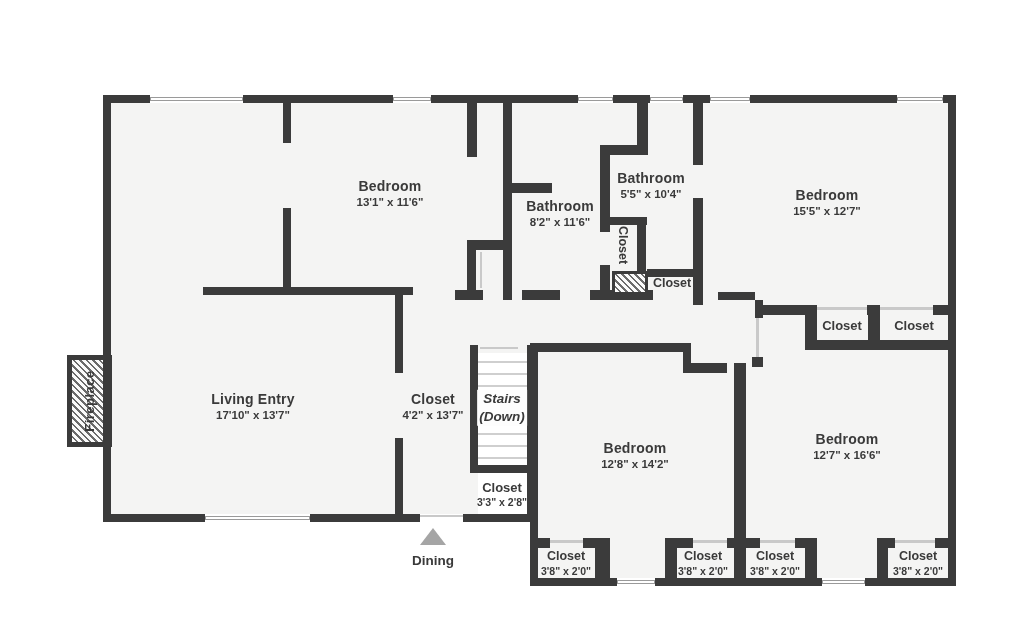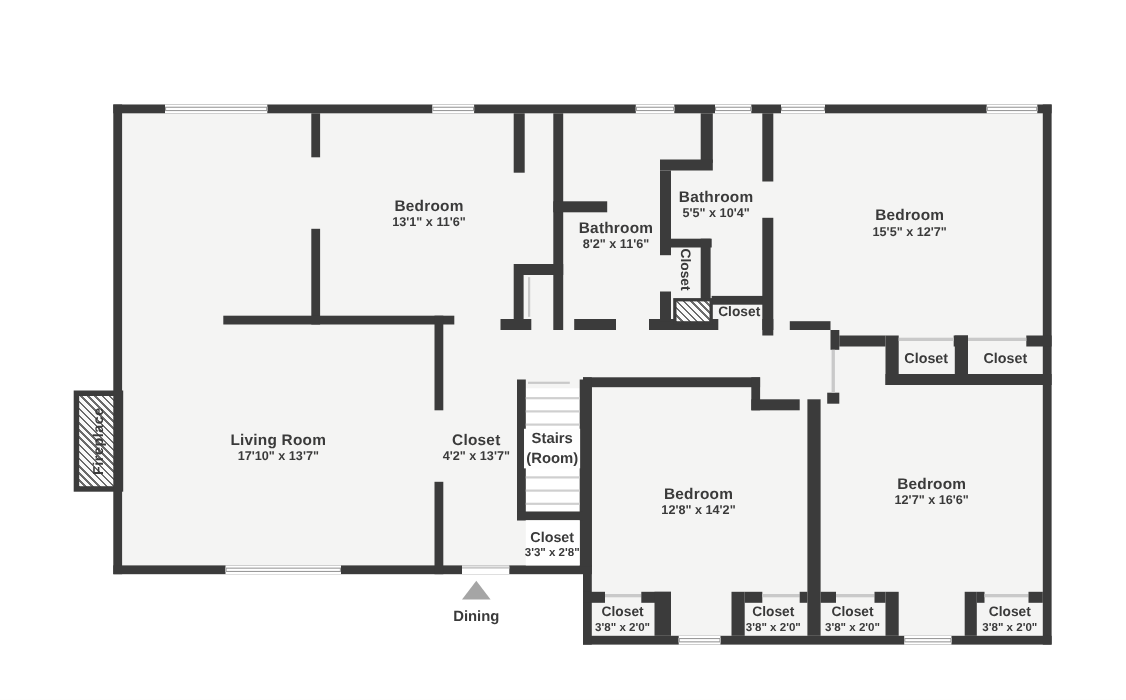--- a/index.html
+++ b/index.html
@@ -166,39 +166,39 @@
   </div>
   <div class="rl" style="left:651px;top:186px;">
     <div class="n">Bathroom</div>
     <div class="d">5'5" x 10'4"</div>
   </div>
   <div class="rl" style="left:827px;top:203px;">
     <div class="n">Bedroom</div>
     <div class="d">15'5" x 12'7"</div>
   </div>
   <div class="rl" style="left:253px;top:407px;">
-    <div class="n">Living Room</div>
+    <div class="n">Living Entry</div>
     <div class="d">17'10" x 13'7"</div>
   </div>
   <div class="rl" style="left:433px;top:407px;">
     <div class="n">Closet</div>
     <div class="d">4'2" x 13'7"</div>
   </div>
   <div class="rl" style="left:635px;top:456px;">
     <div class="n">Bedroom</div>
     <div class="d">12'8" x 14'2"</div>
   </div>
   <div class="rl" style="left:847px;top:447px;">
     <div class="n">Bedroom</div>
     <div class="d">12'7" x 16'6"</div>
   </div>
 
-  <div class="stairslabel" style="left:502px;top:408px;">
+  <div class="stairslabel" style="left:502px;top:408px;font-style:italic;">
     <div>Stairs</div>
-    <div>(Room)</div>
+    <div>(Down)</div>
   </div>
 
   <div class="cl" style="left:502px;top:495px;">
     <div>Closet</div>
     <div class="d2">3'3" x 2'8"</div>
   </div>
   <div class="vert" style="left:623px;top:245px;">Closet</div>
   <div class="cl" style="left:672px;top:284px;font-size:12.5px;">Closet</div>
   <div class="cl" style="left:842px;top:326px;">Closet</div>
   <div class="cl" style="left:914px;top:326px;">Closet</div>

